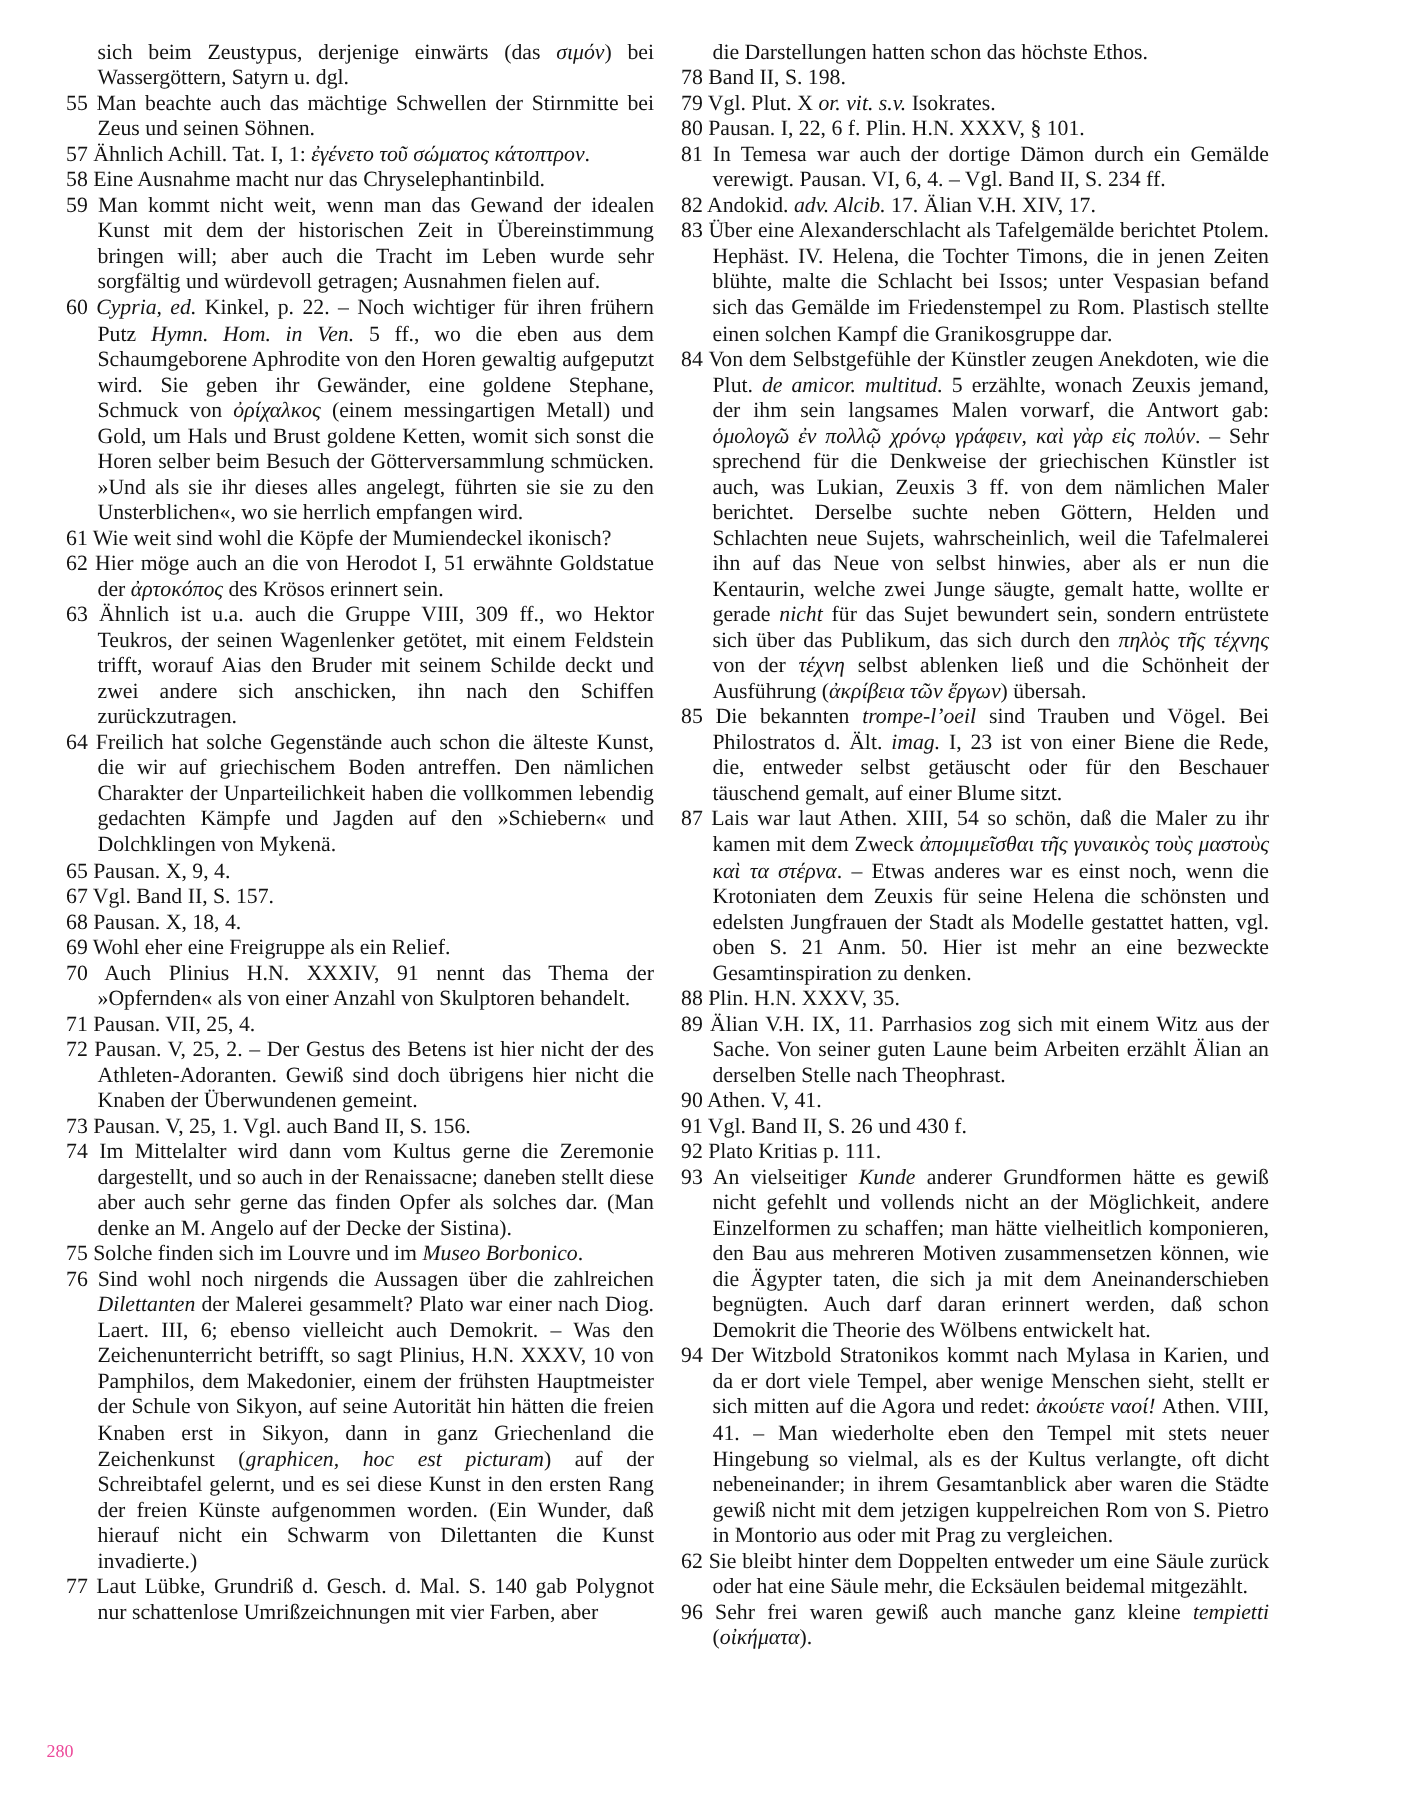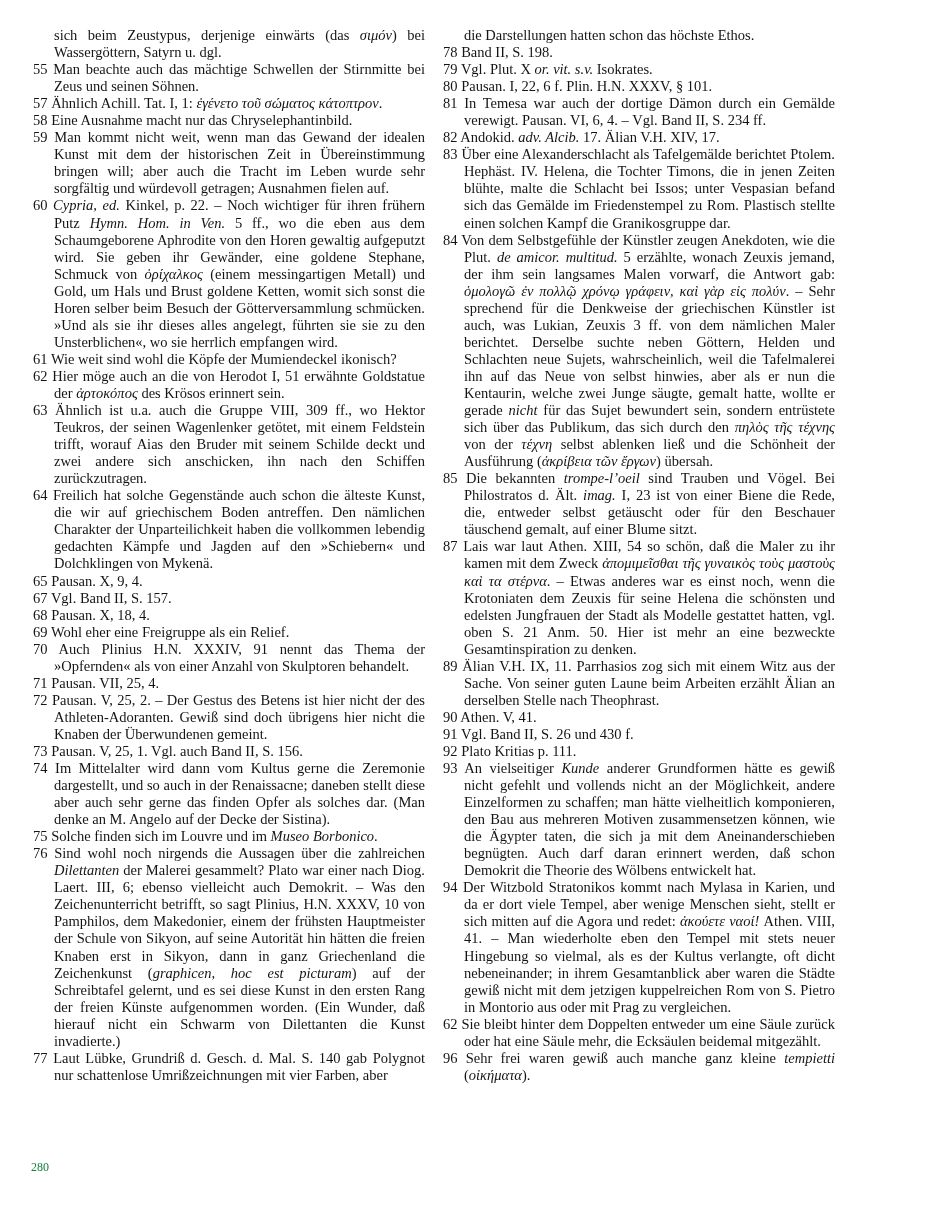--- a/index.html
+++ b/index.html
@@ -5,38 +5,38 @@
   * { box-sizing: border-box; }
   html, body { margin: 0; padding: 0; }
   body {
     width: 935px; height: 1210px;
     background: #ffffff;
     color: #141414;
     font-family: "Liberation Serif", "DejaVu Serif", serif;
     position: relative;
     overflow: hidden;
   }
-  .page { padding: 27px 0 0 33px; }
+  .page { padding: 27px 0 0 44px; }
   .cols { display: flex; gap: 18px; }
   .col { width: 392px; }
   .note {
     font-size: 14.5px;
     line-height: 17.05px;
     text-align: justify;
     padding-left: 21px;
     text-indent: -21px;
   }
   .note.cont { text-indent: 0; }
   .it { font-style: italic; }
   .pageno {
     position: absolute;
     left: 31px;
     top: 1160px;
     font-size: 12px;
-    color: #15803d;
+    color: #ec4899;
   }
 </style>
 </head>
 <body>
 
 <div class="page">
   <div class="cols">
     <div class="col">
         <div class="note cont"><span>sich beim Zeustypus, derjenige einwärts (das </span><span class="it">σιμόν</span><span>) bei Wassergöttern, Satyrn u. dgl.</span></div>
         <div class="note"><span class="num">55 </span><span>Man beachte auch das mächtige Schwellen der Stirnmitte bei Zeus und seinen Söhnen.</span></div>
@@ -65,20 +65,21 @@
         <div class="note cont"><span>die Darstellungen hatten schon das höchste Ethos.</span></div>
         <div class="note"><span class="num">78 </span><span>Band II, S. 198.</span></div>
         <div class="note"><span class="num">79 </span><span>Vgl. Plut. X </span><span class="it">or. vit. s.v.</span><span> Isokrates.</span></div>
         <div class="note"><span class="num">80 </span><span>Pausan. I, 22, 6 f. Plin. H.N. XXXV, § 101.</span></div>
         <div class="note"><span class="num">81 </span><span>In Temesa war auch der dortige Dämon durch ein Gemälde verewigt. Pausan. VI, 6, 4. – Vgl. Band II, S. 234 ff.</span></div>
         <div class="note"><span class="num">82 </span><span>Andokid. </span><span class="it">adv. Alcib.</span><span> 17. Älian V.H. XIV, 17.</span></div>
         <div class="note"><span class="num">83 </span><span>Über eine Alexanderschlacht als Tafelgemälde berichtet Ptolem. Hephäst. IV. Helena, die Tochter Timons, die in jenen Zeiten blühte, malte die Schlacht bei Issos; unter Vespasian befand sich das Gemälde im Friedenstempel zu Rom. Plastisch stellte einen solchen Kampf die Granikosgruppe dar.</span></div>
         <div class="note"><span class="num">84 </span><span>Von dem Selbstgefühle der Künstler zeugen Anekdoten, wie die Plut. </span><span class="it">de amicor. multitud.</span><span> 5 erzählte, wonach Zeuxis jemand, der ihm sein langsames Malen vorwarf, die Antwort gab: </span><span class="it">ὁμολογῶ ἐν πολλῷ χρόνῳ γράφειν, καὶ γὰρ εἰς πολύν</span><span>. – Sehr sprechend für die Denkweise der griechischen Künstler ist auch, was Lukian, Zeuxis 3 ff. von dem nämlichen Maler berichtet. Derselbe suchte neben Göttern, Helden und Schlachten neue Sujets, wahrscheinlich, weil die Tafelmalerei ihn auf das Neue von selbst hinwies, aber als er nun die Kentaurin, welche zwei Junge säugte, gemalt hatte, wollte er gerade </span><span class="it">nicht</span><span> für das Sujet bewundert sein, sondern entrüstete sich über das Publikum, das sich durch den </span><span class="it">πηλὸς τῆς τέχνης</span><span> von der </span><span class="it">τέχνη</span><span> selbst ablenken ließ und die Schönheit der Ausführung (</span><span class="it">ἀκρίβεια τῶν ἔργων</span><span>) übersah.</span></div>
         <div class="note"><span class="num">85 </span><span>Die bekannten </span><span class="it">trompe-l’oeil</span><span> sind Trauben und Vögel. Bei Philostratos d. Ält. </span><span class="it">imag.</span><span> I, 23 ist von einer Biene die Rede, die, entweder selbst getäuscht oder für den Beschauer täuschend gemalt, auf einer Blume sitzt.</span></div>
         <div class="note"><span class="num">87 </span><span>Lais war laut Athen. XIII, 54 so schön, daß die Maler zu ihr kamen mit dem Zweck </span><span class="it">ἀπομιμεῖσθαι τῆς γυναικὸς τοὺς μαστοὺς καὶ τα στέρνα</span><span>. – Etwas anderes war es einst noch, wenn die Krotoniaten dem Zeuxis für seine Helena die schönsten und edelsten Jungfrauen der Stadt als Modelle gestattet hatten, vgl. oben S. 21 Anm. 50. Hier ist mehr an eine bezweckte Gesamtinspiration zu denken.</span></div>
+        <div class="note"><span class="num">88 </span><span>Plin. H.N. XXXV, 35.</span></div>
         <div class="note"><span class="num">89 </span><span>Älian V.H. IX, 11. Parrhasios zog sich mit einem Witz aus der Sache. Von seiner guten Laune beim Arbeiten erzählt Älian an derselben Stelle nach Theophrast.</span></div>
         <div class="note"><span class="num">90 </span><span>Athen. V, 41.</span></div>
         <div class="note"><span class="num">91 </span><span>Vgl. Band II, S. 26 und 430 f.</span></div>
         <div class="note"><span class="num">92 </span><span>Plato Kritias p. 111.</span></div>
         <div class="note"><span class="num">93 </span><span>An vielseitiger </span><span class="it">Kunde</span><span> anderer Grundformen hätte es gewiß nicht gefehlt und vollends nicht an der Möglichkeit, andere Einzelformen zu schaffen; man hätte vielheitlich komponieren, den Bau aus mehreren Motiven zusammensetzen können, wie die Ägypter taten, die sich ja mit dem Aneinanderschieben begnügten. Auch darf daran erinnert werden, daß schon Demokrit die Theorie des Wölbens entwickelt hat.</span></div>
         <div class="note"><span class="num">94 </span><span>Der Witzbold Stratonikos kommt nach Mylasa in Karien, und da er dort viele Tempel, aber wenige Menschen sieht, stellt er sich mitten auf die Agora und redet: </span><span class="it">ἀκούετε ναοί!</span><span> Athen. VIII, 41. – Man wiederholte eben den Tempel mit stets neuer Hingebung so vielmal, als es der Kultus verlangte, oft dicht nebeneinander; in ihrem Gesamtanblick aber waren die Städte gewiß nicht mit dem jetzigen kuppelreichen Rom von S. Pietro in Montorio aus oder mit Prag zu vergleichen.</span></div>
         <div class="note"><span class="num">62 </span><span>Sie bleibt hinter dem Doppelten entweder um eine Säule zurück oder hat eine Säule mehr, die Ecksäulen beidemal mitgezählt.</span></div>
         <div class="note"><span class="num">96 </span><span>Sehr frei waren gewiß auch manche ganz kleine </span><span class="it">tempietti</span><span> (</span><span class="it">οἰκήματα</span><span>).</span></div>
       </div>
   </div>

